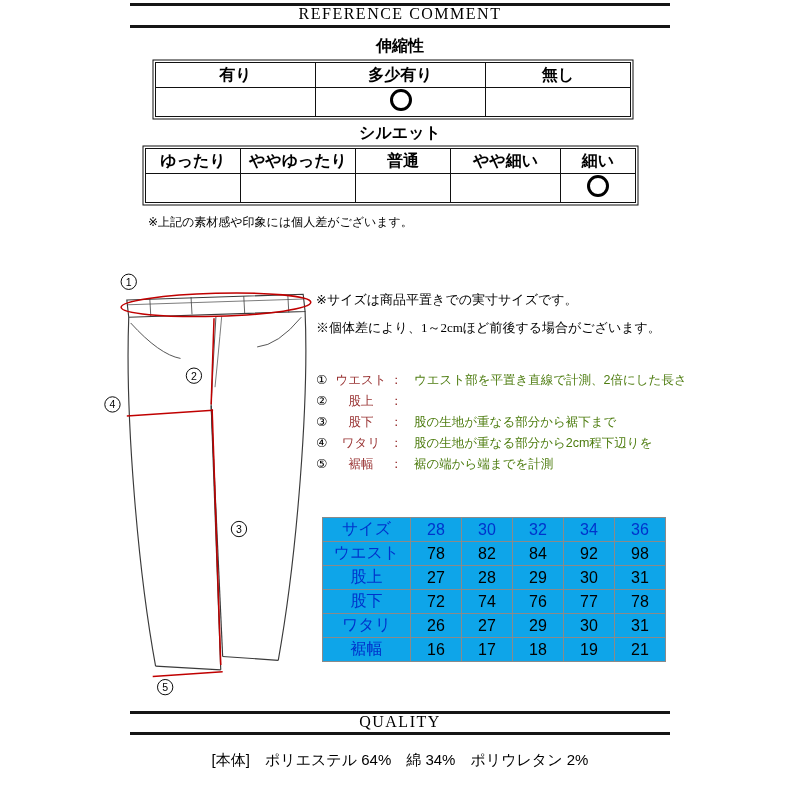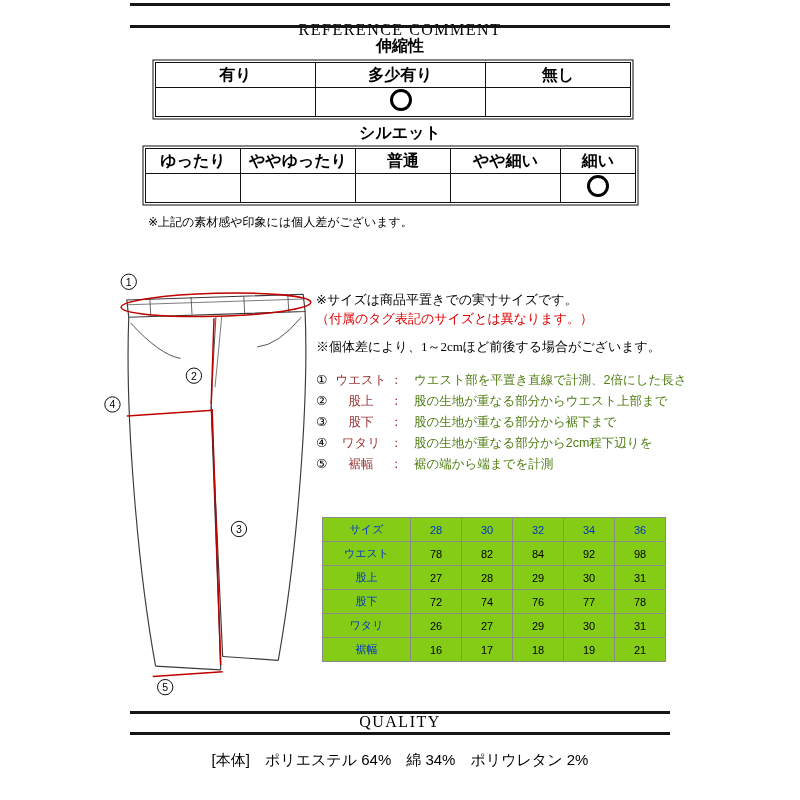--- a/index.html
+++ b/index.html
@@ -30,32 +30,32 @@
   .notes .red{color:#dd0000;}
   .notes .gap{margin-top:9px;font-family:Liberation Serif, serif;}
   .m-list{position:absolute;left:316px;top:373px;font-size:12.5px;}
   .m-row{display:flex;align-items:flex-start;line-height:15px;margin-bottom:6px;white-space:nowrap;}
   .m-num{width:16px;color:#000;flex:none;}
   .m-label{width:58px;text-align:center;color:#993333;flex:none;}
   .m-colon{width:14px;color:#993333;flex:none;}
   .m-desc{color:#4d7c0f;margin-left:10px;}
   table.size-table{
     position:absolute;left:322px;top:517px;width:343px;
-    border-collapse:collapse;table-layout:fixed;font-size:11px;background:#84cc16;
+    border-collapse:collapse;table-layout:fixed;font-size:16px;background:#0ea5e9;
   }
   table.size-table td{border:1px solid #8a8a8a;text-align:center;height:23px;padding:0;}
   table.size-table td.blue{color:#0033cc;}
   .composition{position:absolute;left:0;width:100%;top:751px;text-align:center;font-size:15px;}
   .pants{position:absolute;left:100px;top:270px;}
 </style>
 </head>
 <body>
 
 <div class="rule" style="top:3px;"></div>
-<div class="big-title" style="top:20px;">REFERENCE COMMENT</div>
+<div class="big-title" style="top:4px;">REFERENCE COMMENT</div>
 <div class="rule" style="top:25px;"></div>
 
 <div class="sec-title" style="top:37px;">伸縮性</div>
 <table class="opt-table" style="left:155px;top:62px;width:475px;">
   <colgroup>
       <col style="width:160px">
       <col style="width:170px">
       <col style="width:145px">
     </colgroup>
   <tbody>
@@ -145,36 +145,34 @@
       <g>
         <circle cx="68" cy="435" r="8" fill="#fff" stroke="#000" stroke-width="1"></circle>
         <text x="68" y="439">5</text>
       </g>
     </g>
   </svg>
 </div>
 
 <div class="notes">
   <div>※サイズは商品平置きでの実寸サイズです。</div>
-  <div class="red">（付属のタグ表記のサイズとは異なります。）</div>
   <div class="gap">※個体差により、1～2cmほど前後する場合がございます。</div>
 </div>
 
 <div class="m-list">
   <div class="m-row">
     <span class="m-num">①</span>
     <span class="m-label">ウエスト</span>
     <span class="m-colon">：</span>
     <span class="m-desc">ウエスト部を平置き直線で計測、2倍にした長さ</span>
   </div>
   <div class="m-row">
     <span class="m-num">②</span>
     <span class="m-label">股上</span>
     <span class="m-colon">：</span>
-    <span class="m-desc">股の生地が重なる部分からウエスト上部まで</span>
   </div>
   <div class="m-row">
     <span class="m-num">③</span>
     <span class="m-label">股下</span>
     <span class="m-colon">：</span>
     <span class="m-desc">股の生地が重なる部分から裾下まで</span>
   </div>
   <div class="m-row">
     <span class="m-num">④</span>
     <span class="m-label">ワタリ</span>

